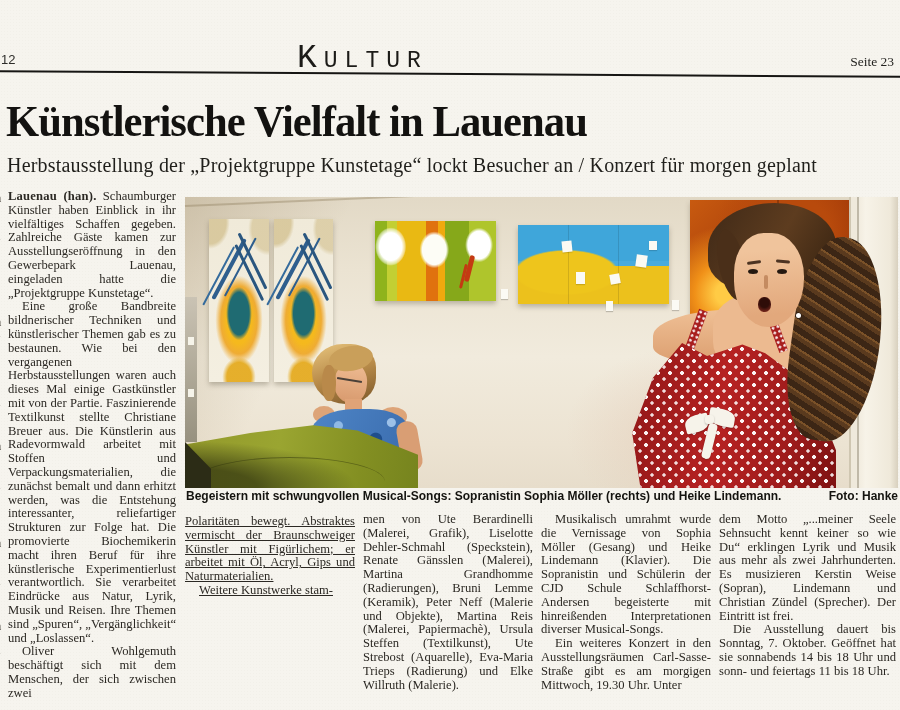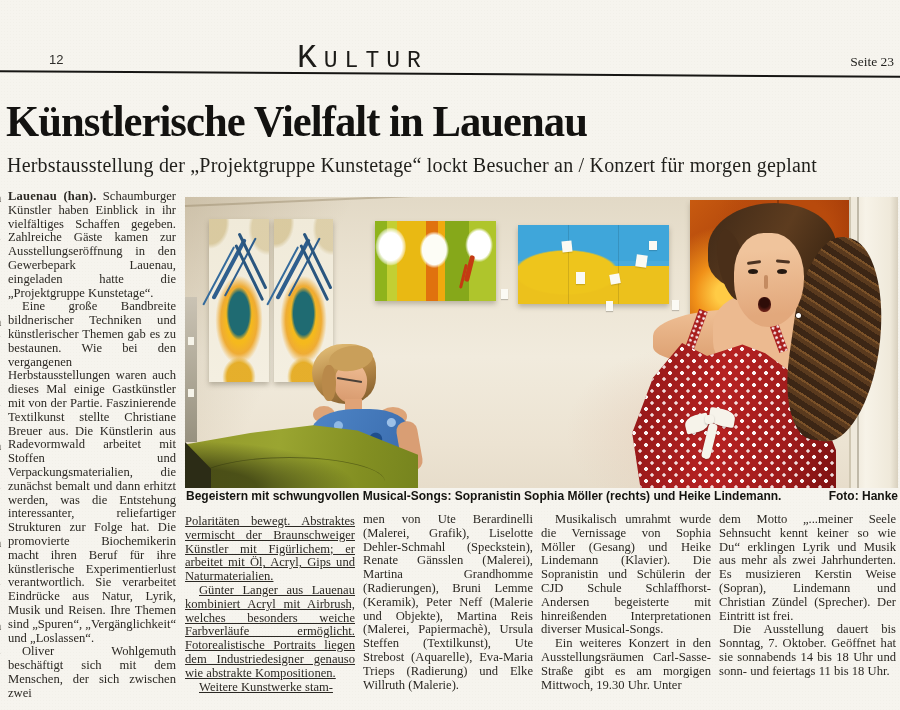--- a/index.html
+++ b/index.html
@@ -3,21 +3,21 @@
 <meta charset="utf-8">
 <style>
   html,body{margin:0;padding:0;background:#e9e7e0;}
   .page{position:relative;width:900px;height:710px;margin:0 auto;overflow:hidden;
         background:#f6f4ee;
         background-image:radial-gradient(rgba(60,50,30,.018) 1px, transparent 1px);
         background-size:3px 3px;
         font-family:"Liberation Serif", serif;color:#2b2823;}
 
   
-  .folio-left{position:absolute;left:1px;top:52px;font:13px "Liberation Sans",sans-serif;color:#2e2d2a;margin-left:48px;}
+  .folio-left{position:absolute;left:1px;top:52px;font:13px "Liberation Sans",sans-serif;color:#2e2d2a;}
   .folio-right{position:absolute;right:6px;top:54px;font:13.5px "Liberation Serif",serif;color:#242320;}
   .section-title{position:absolute;left:297px;top:40px;font-family:Liberation Mono, monospace;
         font-size:33px;font-variant:small-caps;letter-spacing:7px;color:#1c1b18;}
   .stamp{position:absolute;left:460px;top:2px;font-family:"Liberation Sans",sans-serif;color:#0b0b0b;}
   .stamp .paper-name{font-size:34px;line-height:38px;}
   .stamp .issue-date{font-size:36px;line-height:40px;}
   .masthead-rule{position:absolute;left:-2px;top:73px;width:101%;height:2.3px;background:#161513;transform:rotate(.35deg);}
 
   
   .headline{position:absolute;left:6px;top:96px;margin:0;font-family:"Liberation Serif",serif;
@@ -273,21 +273,20 @@
   </div>
 
   <div class="col col1">
     <p class="noindent"><b>Lauenau (han).</b><span> Schaumburger Künstler haben Einblick in ihr vielfältiges Schaffen gegeben. Zahlreiche Gäste kamen zur Ausstellungseröffnung in den Gewerbepark Lauenau, eingeladen hatte die „Projektgruppe Kunstetage“.</span></p>
     <p>Eine große Bandbreite bildnerischer Techniken und künstlerischer Themen gab es zu bestaunen. Wie bei den vergangenen Herbstausstellungen waren auch dieses Mal einige Gastkünstler mit von der Partie. Faszinierende Textilkunst stellte Christiane Breuer aus. Die Künstlerin aus Radevormwald arbeitet mit Stoffen und Verpackungsmaterialien, die zunächst bemalt und dann erhitzt werden, was die Entstehung interessanter, reliefartiger Strukturen zur Folge hat. Die promovierte Biochemikerin macht ihren Beruf für ihre künstlerische Experimentierlust verantwortlich. Sie verarbeitet Eindrücke aus Natur, Lyrik, Musik und Reisen. Ihre Themen sind „Spuren“, „Vergänglichkeit“ und „Loslassen“.</p>
     <p>Oliver Wohlgemuth beschäftigt sich mit dem Menschen, der sich zwischen zwei</p>
   </div>
 
   <div class="col col2">
     <p class="noindent">Polaritäten bewegt. Abstraktes vermischt der Braunschweiger Künstler mit Figürlichem; er arbeitet mit Öl, Acryl, Gips und Naturmaterialien.</p>
-    <p>Günter Langer aus Lauenau kombiniert Acryl mit Airbrush, welches besonders weiche Farbverläufe ermöglicht. Fotorealistische Portraits liegen dem Industriedesigner genauso wie abstrakte Kompositionen.</p>
     <p>Weitere Kunstwerke stam-</p>
   </div>
 
   <div class="col col3">
     <p class="noindent">men von Ute Berardinelli (Malerei, Grafik), Liselotte Dehler-Schmahl (Speckstein), Renate Gänsslen (Malerei), Martina Grandhomme (Radierungen), Bruni Lemme (Keramik), Peter Neff (Malerie und Objekte), Martina Reis (Malerei, Papiermachè), Ursula Steffen (Textilkunst), Ute Strebost (Aquarelle), Eva-Maria Trieps (Radierung) und Elke Willruth (Malerie).</p>
   </div>
 
   <div class="col col4">
     <p>Musikalisch umrahmt wurde die Vernissage von Sophia Möller (Gesang) und Heike Lindemann (Klavier). Die Sopranistin und Schülerin der CJD Schule Schlaffhorst-Andersen begeisterte mit hinreißenden Interpretationen diverser Musical-Songs.</p>
     <p>Ein weiteres Konzert in den Ausstellungsräumen Carl-Sasse-Straße gibt es am morgigen Mittwoch, 19.30 Uhr. Unter</p>

